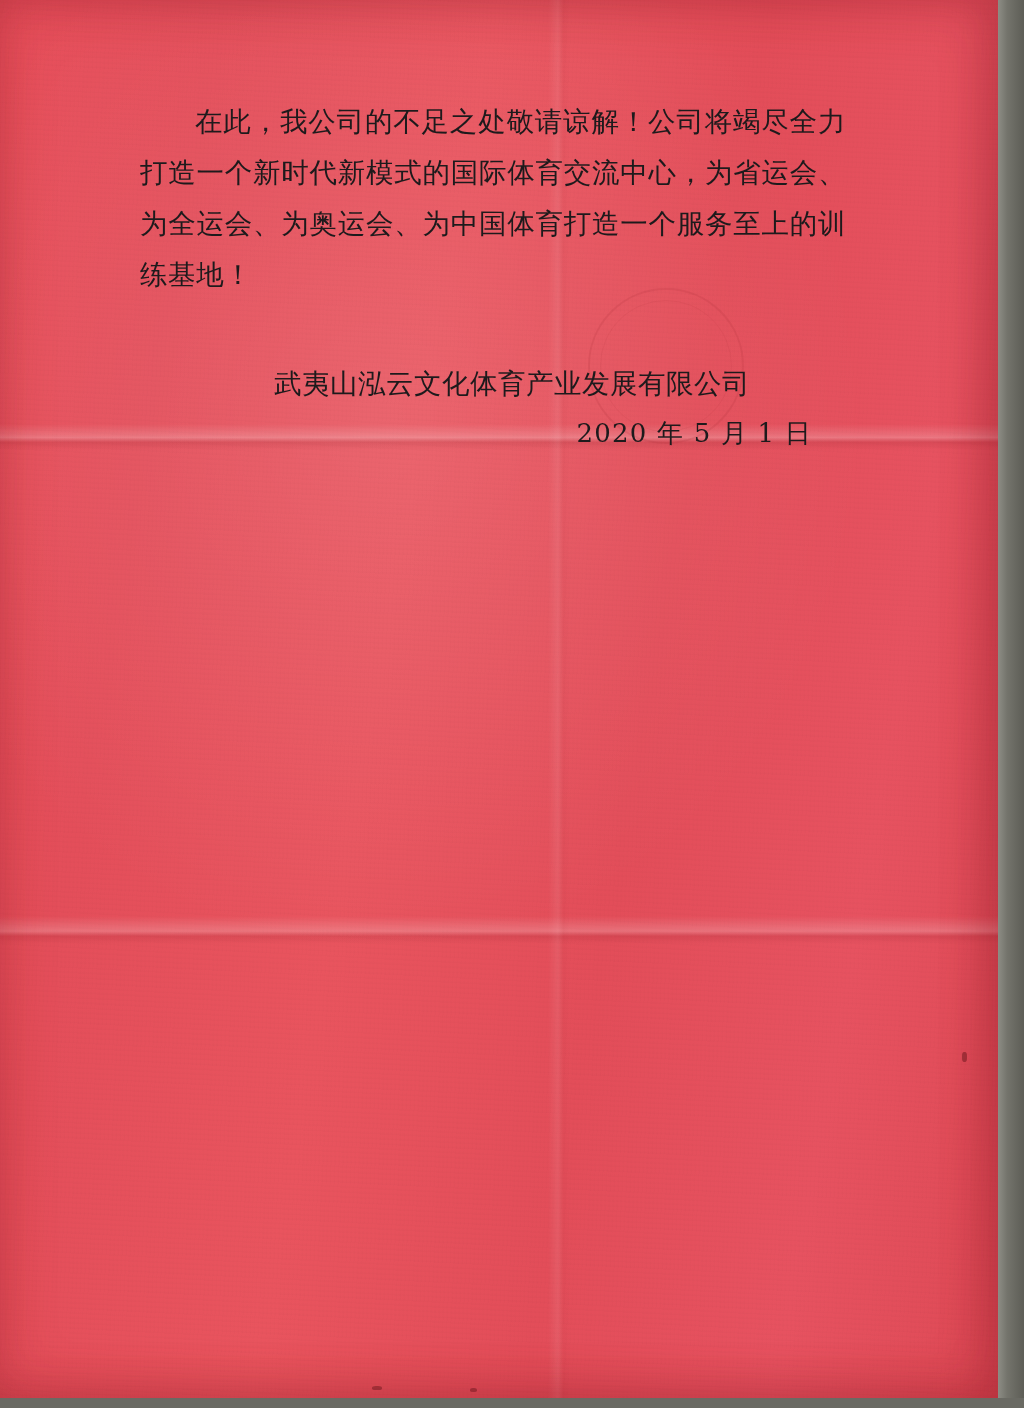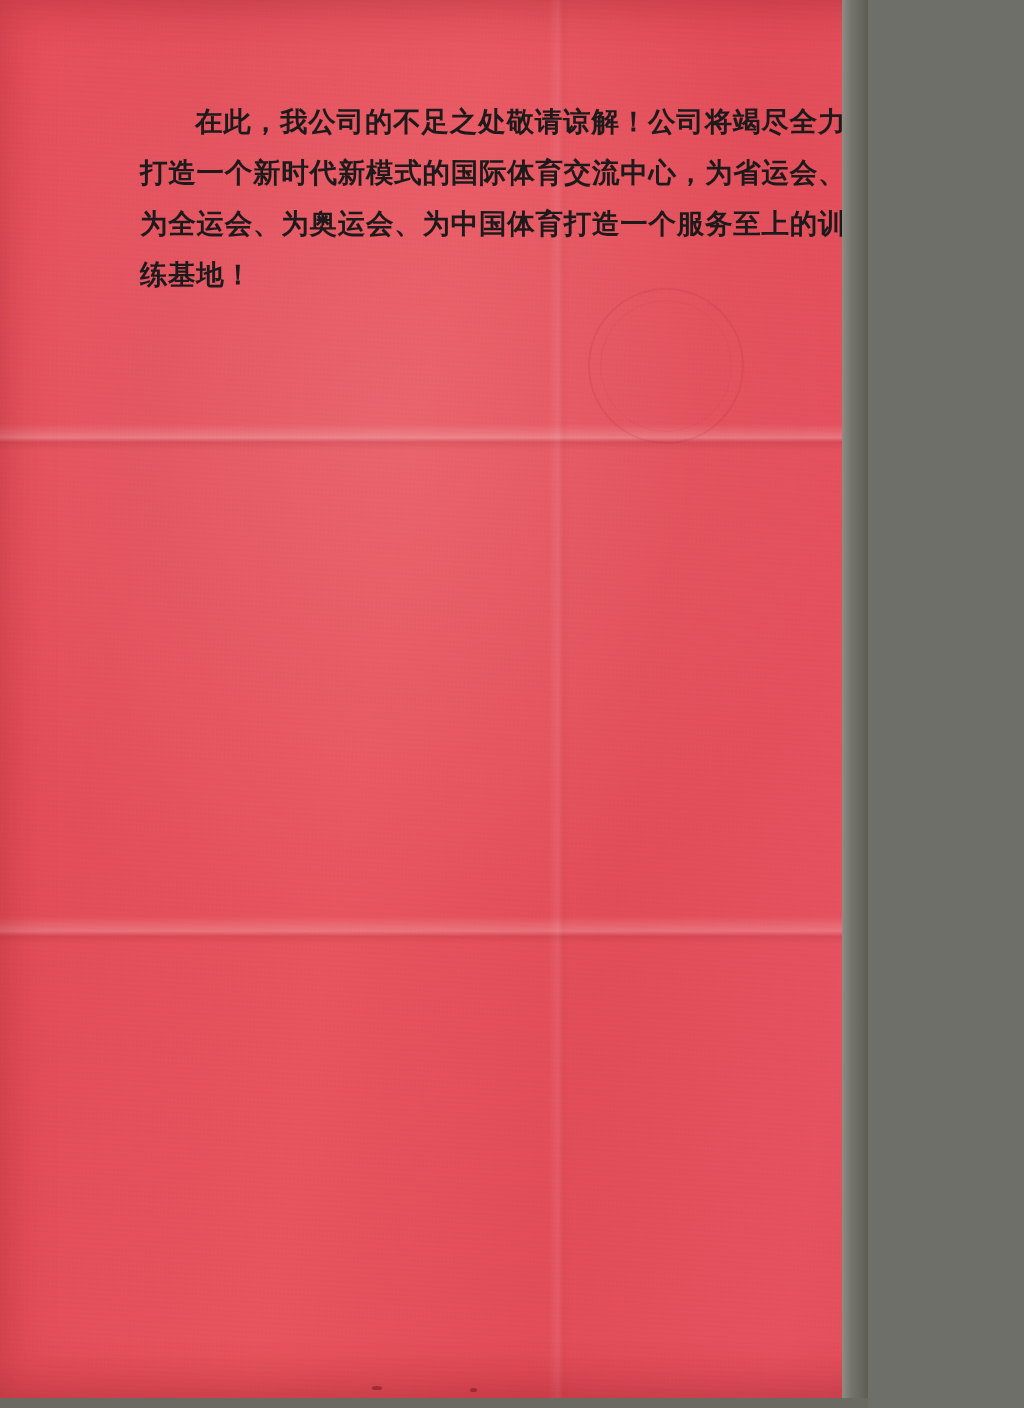--- a/index.html
+++ b/index.html
@@ -11,25 +11,24 @@
   body {
     width: 1024px;
     height: 1408px;
     overflow: hidden;
     font-family: "Liberation Serif", "DejaVu Serif", serif;
   }
 
   
   .scan {
     position: relative;
-    width: 868px;
+    width: 1024px;
     height: 1408px;
     background: #7b7b74;
     overflow: hidden;
-    font-weight: bold;
   }
 
   
   .scan-edge-right {
     position: absolute;
     top: 0;
     right: 0;
     width: 26px;
     height: 1408px;
     background: linear-gradient(to right, #8d8d85 0%, #74746c 35%, #5d5d56 100%);
@@ -213,20 +212,24 @@
     <div class="fold v1"></div>
 
     <div class="seal">
       <div class="seal-text"></div>
     </div>
 
     <div class="doc-body">
       <p class="para">在此，我公司的不足之处敬请谅解！公司将竭尽全力打造一个新时代新模式的国际体育交流中心，为省运会、为全运会、为奥运会、为中国体育打造一个服务至上的训练基地！</p>
     </div>
 
+    <div class="signature-block">
+      <div class="signer">武夷山泓云文化体育产业发展有限公司</div>
+      <div class="sign-date">2020 年 5 月 1 日</div>
+    </div>
 
     <div class="speck" style="top:1052px; left:962px; width:5px; height:10px;"></div>
     <div class="speck" style="top:1386px; left:372px; width:10px; height:4px;"></div>
     <div class="speck" style="top:1388px; left:470px; width:7px; height:4px;"></div>
 
     <div class="paper-shade"></div>
   </div>
 
   <div class="scan-edge-right"></div>
   <div class="scan-edge-bottom"></div>

